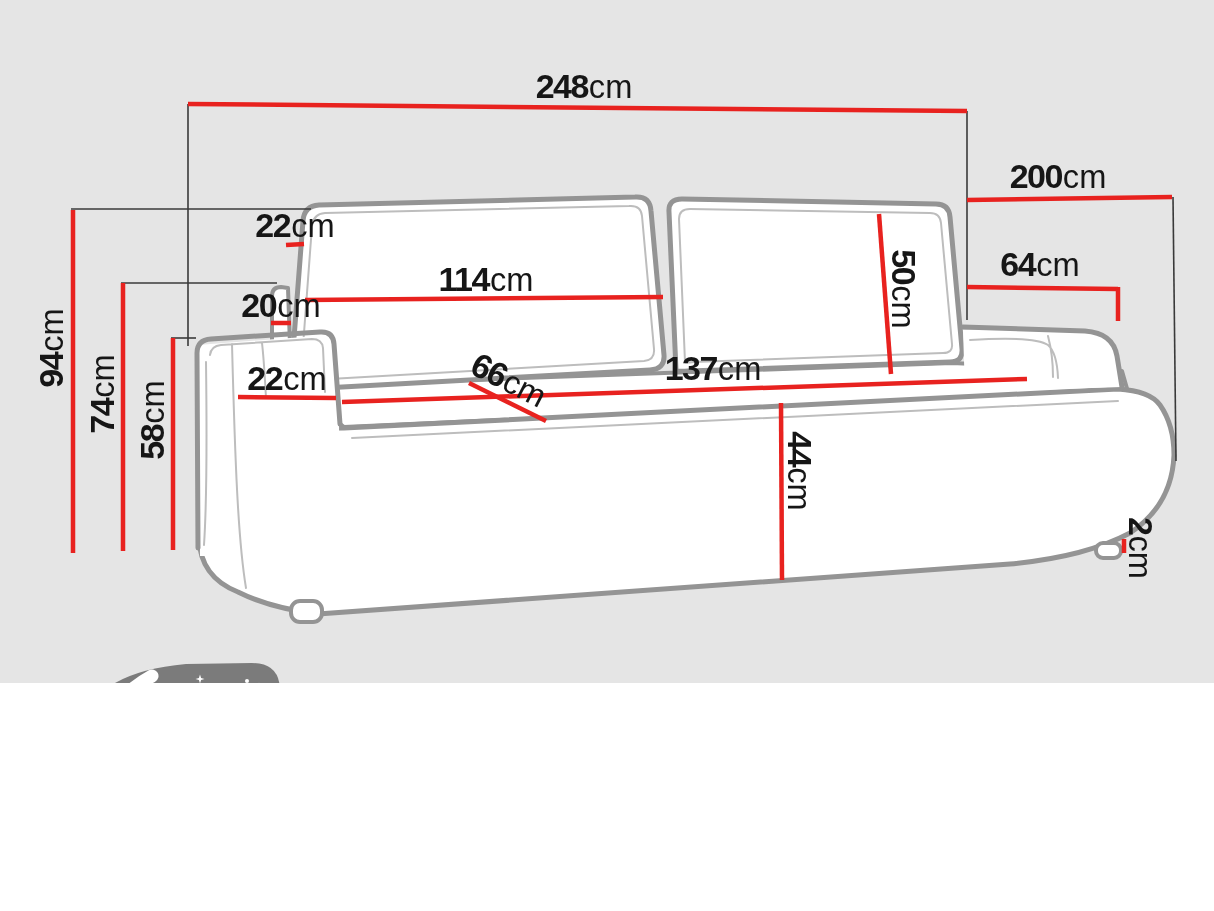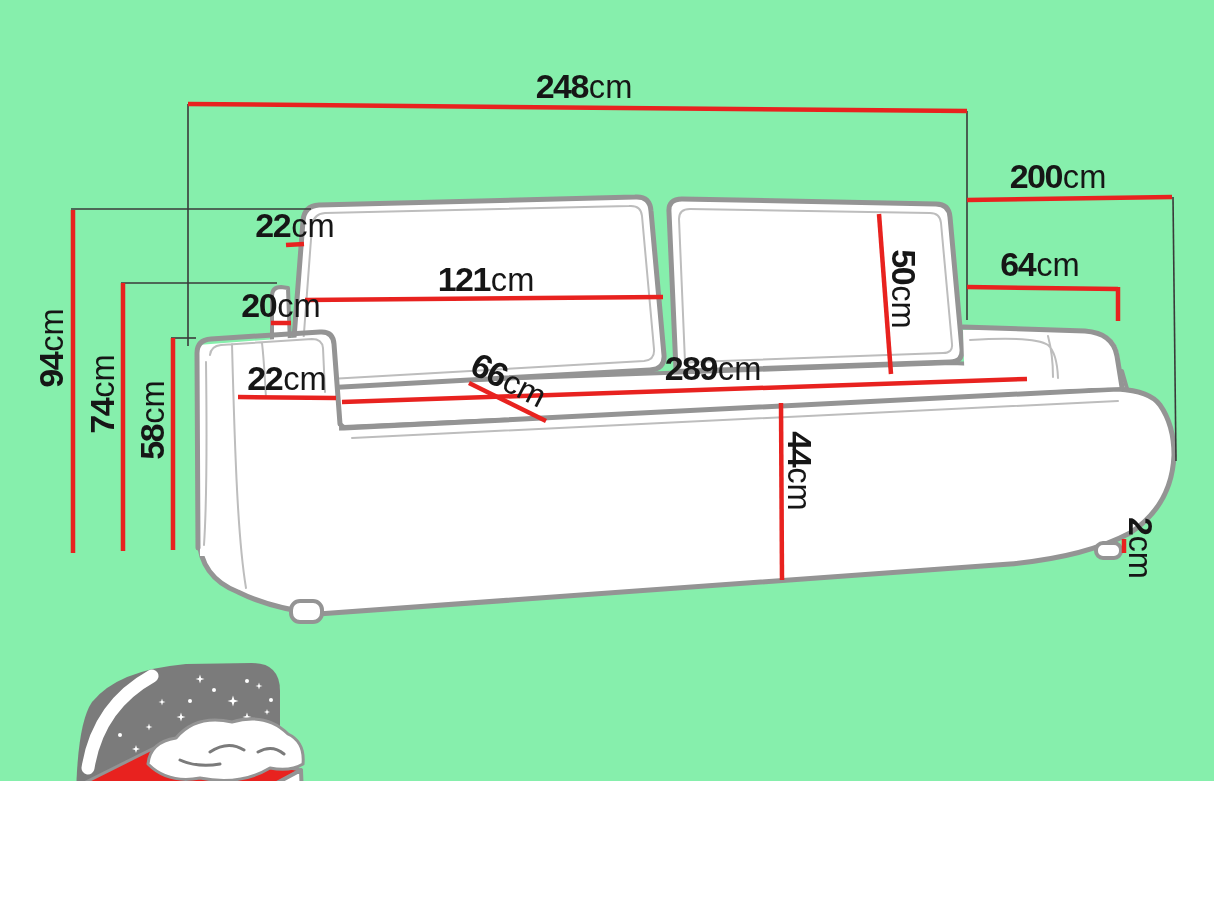--- a/index.html
+++ b/index.html
@@ -1,17 +1,17 @@
 <!DOCTYPE html>
 <html><head>
 <meta charset="utf-8">
 <style>
   html,body{margin:0;padding:0;background:#fff;}
   #stage{
-    position:relative;width:1214px;height:781px;background:#86efac;overflow:hidden;
+    position:relative;width:1214px;height:683px;background:#e5e5e5;overflow:hidden;
     font-family:"Liberation Sans", sans-serif;
   }
   #stage svg{position:absolute;left:0;top:0;}
   .dim{
     position:absolute;transform:translate(-50%,-50%);white-space:nowrap;
     color:#161616;font-size:34px;line-height:1;z-index:5;
   }
   .dim .num{font-weight:700;letter-spacing:-1.5px;}
   .dim .unit{font-weight:400;font-size:0.96em;margin-left:1px;letter-spacing:0;}
   .rot90{transform:translate(-50%,-50%) rotate(90deg);}
@@ -138,31 +138,31 @@
   </svg>
 
   <div class="dim" style="left:584px;top:86px"><span class="num">248</span><span class="unit">cm</span></div>
 
   <div class="dim" style="left:1058px;top:176px"><span class="num">200</span><span class="unit">cm</span></div>
 
   <div class="dim" style="left:1040px;top:264px"><span class="num">64</span><span class="unit">cm</span></div>
 
   <div class="dim rot90" style="left:904px;top:289px"><span class="num">50</span><span class="unit">cm</span></div>
 
-  <div class="dim" style="left:486px;top:279px"><span class="num">121</span><span class="unit">cm</span></div>
+  <div class="dim" style="left:486px;top:279px"><span class="num">114</span><span class="unit">cm</span></div>
 
   <div class="dim" style="left:295px;top:225px"><span class="num">22</span><span class="unit">cm</span></div>
 
   <div class="dim" style="left:281px;top:305px"><span class="num">20</span><span class="unit">cm</span></div>
 
   <div class="dim" style="left:287px;top:378px"><span class="num">22</span><span class="unit">cm</span></div>
 
   <div class="dim rot27" style="left:509px;top:380px"><span class="num">66</span><span class="unit">cm</span></div>
 
-  <div class="dim" style="left:713px;top:368px"><span class="num">289</span><span class="unit">cm</span></div>
+  <div class="dim" style="left:713px;top:368px"><span class="num">137</span><span class="unit">cm</span></div>
 
   <div class="dim rot90" style="left:800px;top:471px"><span class="num">44</span><span class="unit">cm</span></div>
 
   <div class="dim rot90" style="left:1141px;top:548px"><span class="num">2</span><span class="unit">cm</span></div>
 
   <div class="dim rotm90" style="left:51px;top:348px"><span class="num">94</span><span class="unit">cm</span></div>
 
   <div class="dim rotm90" style="left:102px;top:394px"><span class="num">74</span><span class="unit">cm</span></div>
 
   <div class="dim rotm90" style="left:152px;top:420px"><span class="num">58</span><span class="unit">cm</span></div>

